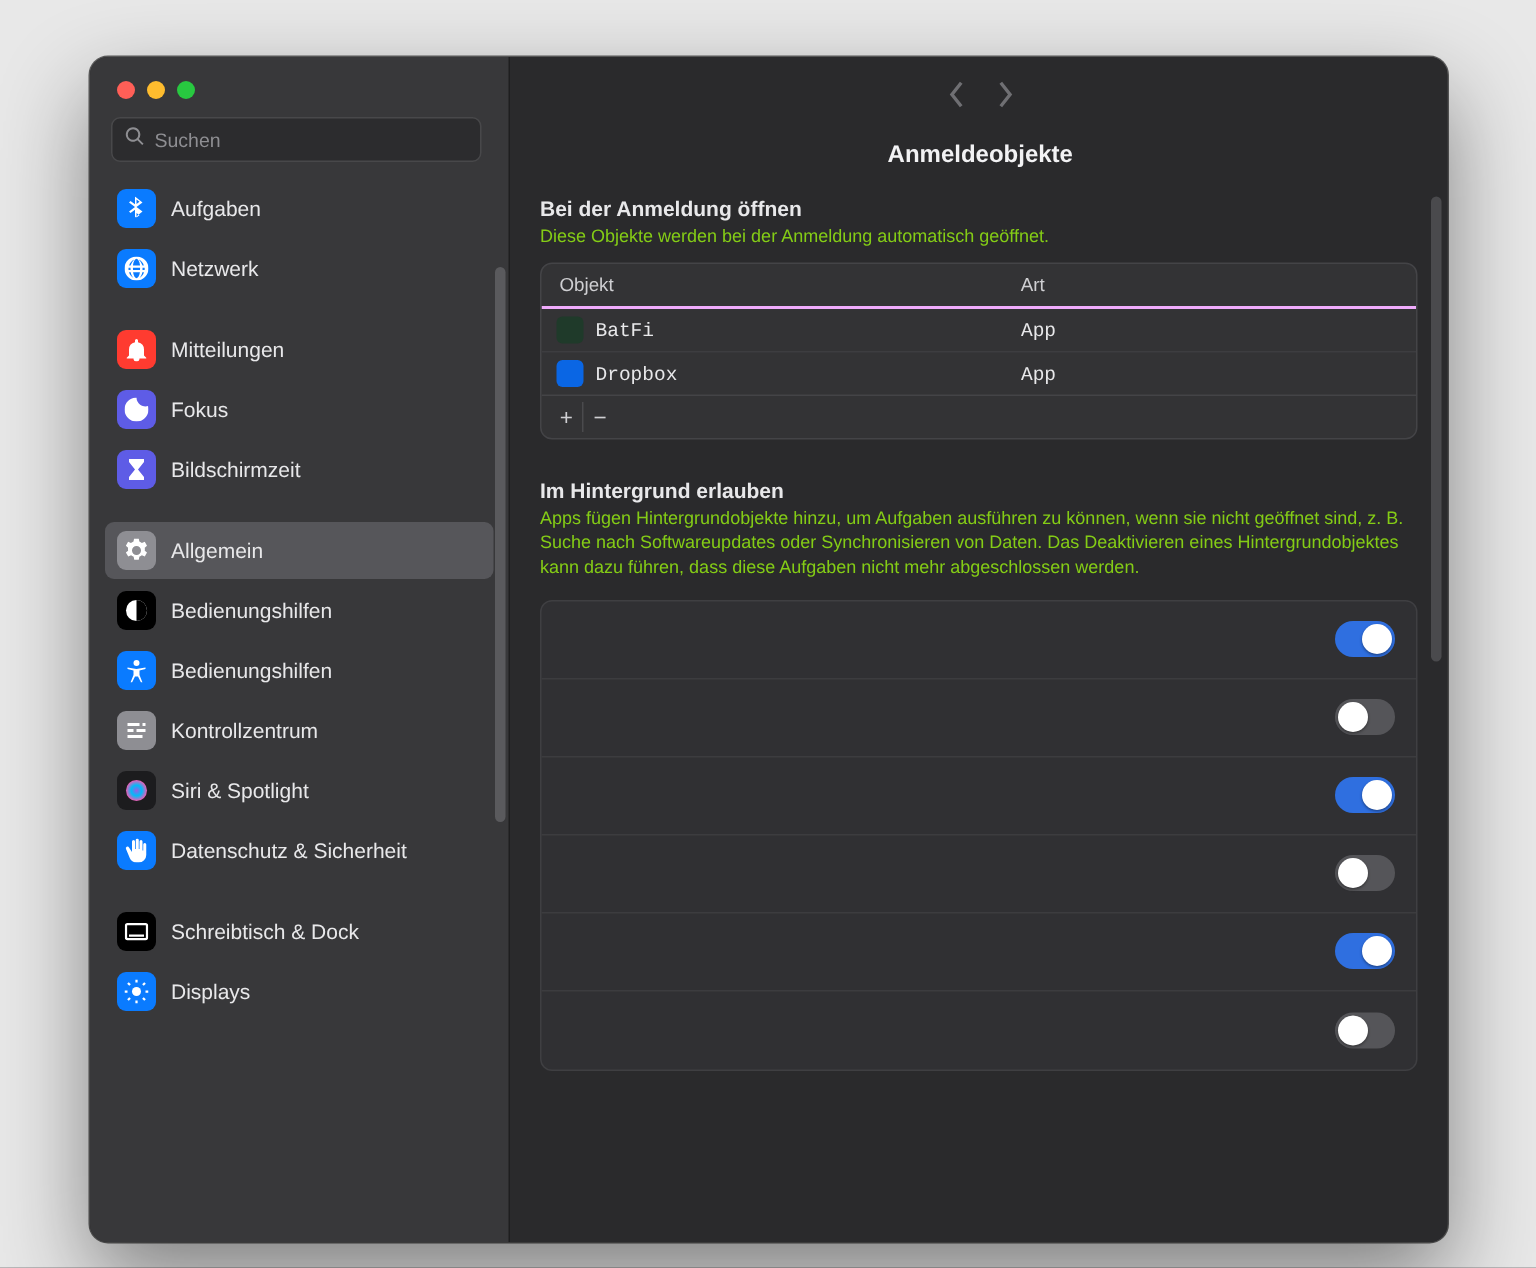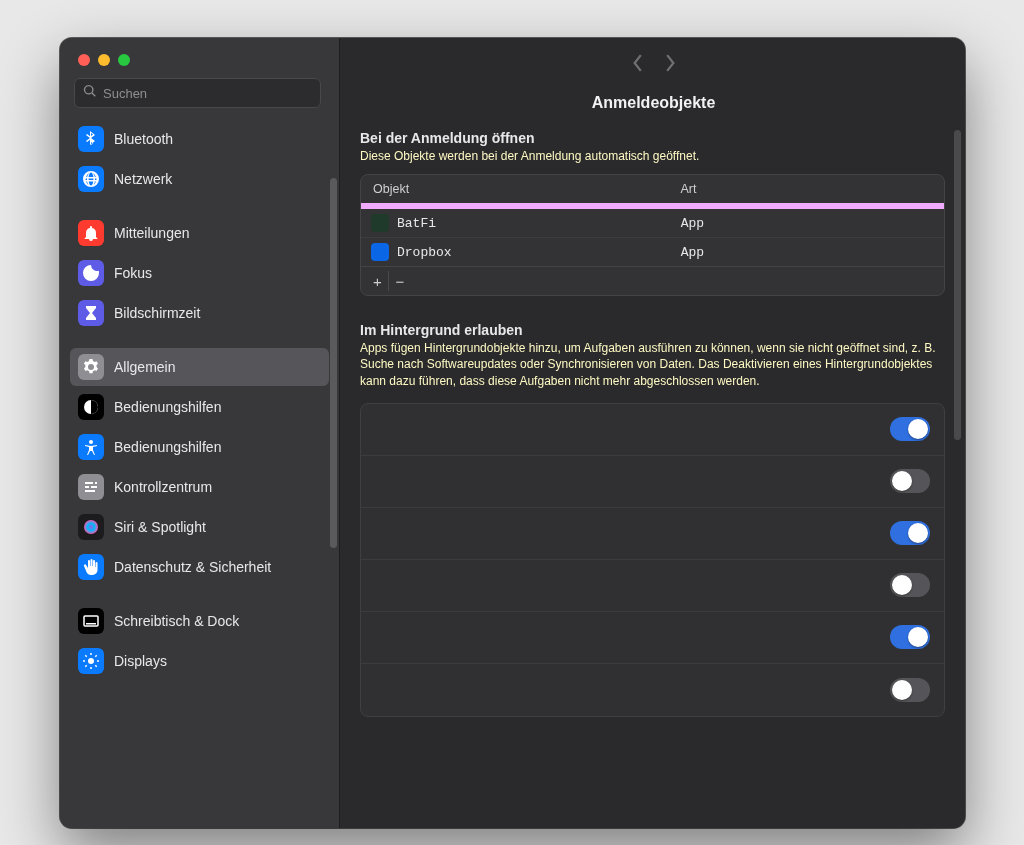--- a/index.html
+++ b/index.html
@@ -35,25 +35,25 @@
   .sb-scroll { position:absolute; right:2px; top:60px; width:7px; height:370px; background:#5a5a5d; border-radius:4px; }
 
   
   .main { flex:1; background:#2a2a2c; display:flex; flex-direction:column; position:relative; }
   .titlebar { display:flex; align-items:center; gap:18px; padding:16px 20px 12px 22px;flex-direction:column; }
   .nav-arrows { display:flex; gap:20px; color:#6f6f73; }
   .nav-arrows svg { width:12px; height:18px; fill:#6f6f73; }
   .title { color:#f2f2f4; font-weight:600; font-size:16px; }
   .content { flex:1; overflow:hidden; padding: 6px 20px 0 20px; position:relative; }
   .section-head { color:#e8e8ea; font-size:14px; font-weight:600; }
-  .section-sub { color:#fef9c3; font-size:12px; margin-top:2px; line-height:1.35; }
+  .section-sub { color:#84cc16; font-size:12px; margin-top:2px; line-height:1.35; }
   .panel {
     margin-top:10px; background:#333335; border:1px solid #444447; border-radius:8px; overflow:hidden;
   }
-  .tbl-head { display:flex; padding:7px 12px; color:#cfcfd2; font-size:12.5px; border-bottom:6px solid #f0abfc;justify-content:flex-end; }
+  .tbl-head { display:flex; padding:7px 12px; color:#cfcfd2; font-size:12.5px; border-bottom:2px solid #f0abfc;justify-content:flex-end; }
   .col-obj { flex: 0 0 55%; } .col-type { flex:1; }
   .tbl-row { display:flex; align-items:center; padding:5px 10px; font-size:13px; color:#e8e8ea;font-family:Liberation Mono, monospace; }
   .tbl-row + .tbl-row { border-top:1px solid #3d3d40; }
   .row-icon { width:18px; height:18px; border-radius:4px; margin-right:8px; display:flex; align-items:center; justify-content:center; font-size:11px; color:#fff; }
   .tbl-foot { display:flex; align-items:center; gap:0; border-top:1px solid #444447; padding:4px 6px; }
   .ft-btn { width:22px; height:20px; display:flex; align-items:center; justify-content:center; color:#cfcfd2; font-size:15px; border-right:1px solid #4a4a4d; }
   .ft-btn:last-child { border-right:none; }
 
   .bg-section { margin-top:26px; }
   .toggle-list { margin-top:14px; background:#303033; border:1px solid #3f3f42; border-radius:8px; }
@@ -88,21 +88,21 @@
       </div>
     </div>
     <div class="nav" id="nav">
       <div class="sb-scroll"></div>
         <div class="nav-item">
           <div class="icon-box" style="background: rgb(10, 123, 255);">
             <svg viewBox="0 0 16 16">
               <path d="M7 0l5 4-4 3 4 3-5 4V8.8L4 11 3 10l4-3-4-3 1-1 3 2.2V0zm1 2v3l2-1.5L8 2zm0 9v3l2-1.5L8 11z"></path>
             </svg>
           </div>
-          <span>Bluetooth</span>
+          <span>Aufgaben</span>
         </div>
         <div class="nav-item">
           <div class="icon-box" style="background: rgb(10, 123, 255);">
             <svg viewBox="0 0 16 16">
               <path d="M8 0a8 8 0 100 16A8 8 0 008 0zm0 1.5c.9 0 2 1.6 2.4 4.5H5.6C6 3.1 7.1 1.5 8 1.5zM4 6h-.9A6.5 6.5 0 016.5 2 10 10 0 004 6zm5.5-4A6.5 6.5 0 0112.9 6H12a10 10 0 00-2.5-4zM2.6 7.5H4c0 .5 0 1 .1 1.5H2.7a6.6 6.6 0 010-1.5zm3 0h4.8c0 .5 0 1-.1 1.5H5.7c0-.5-.1-1-.1-1.5zm6.4 0h1.4c.1.5.1 1 0 1.5H12c0-.5 0-1 0-1.5zM3 10.5h1.1c.4 2 1.2 3.5 2.4 4a6.5 6.5 0 01-3.5-4zm2.7 0h4.6c-.4 2.5-1.5 4-2.3 4s-1.9-1.5-2.3-4zm6.2 0H13a6.5 6.5 0 01-3.5 4c1.2-.5 2-2 2.4-4z"></path>
             </svg>
           </div>
           <span>Netzwerk</span>
         </div>
         <div class="group-gap"></div>

